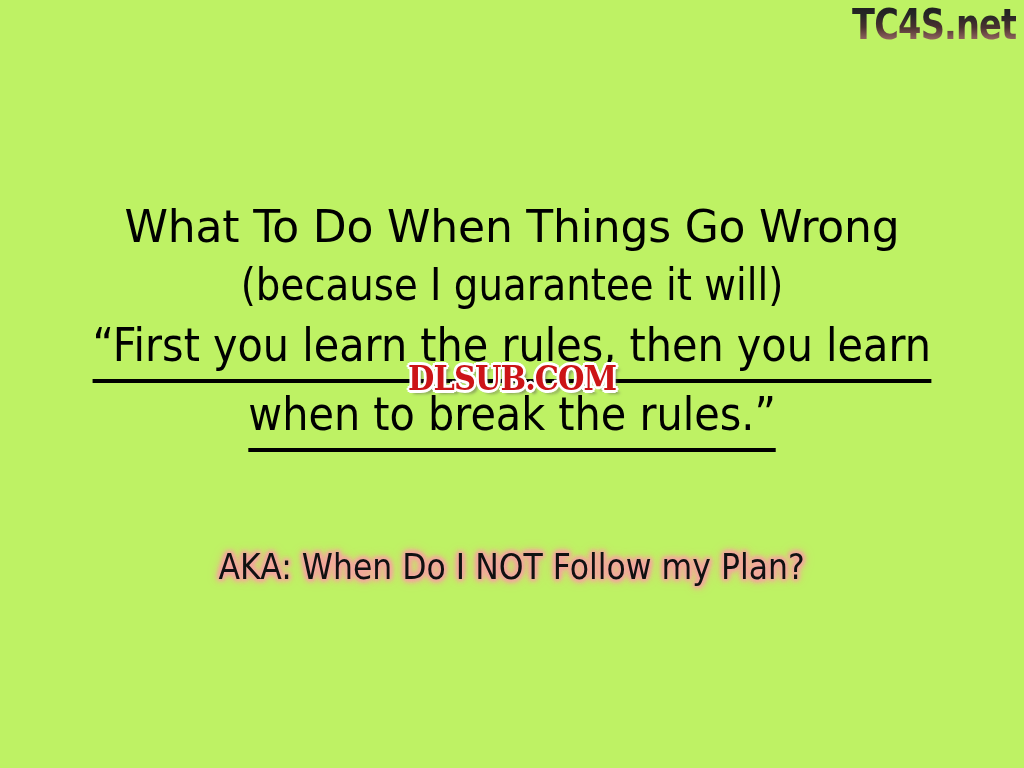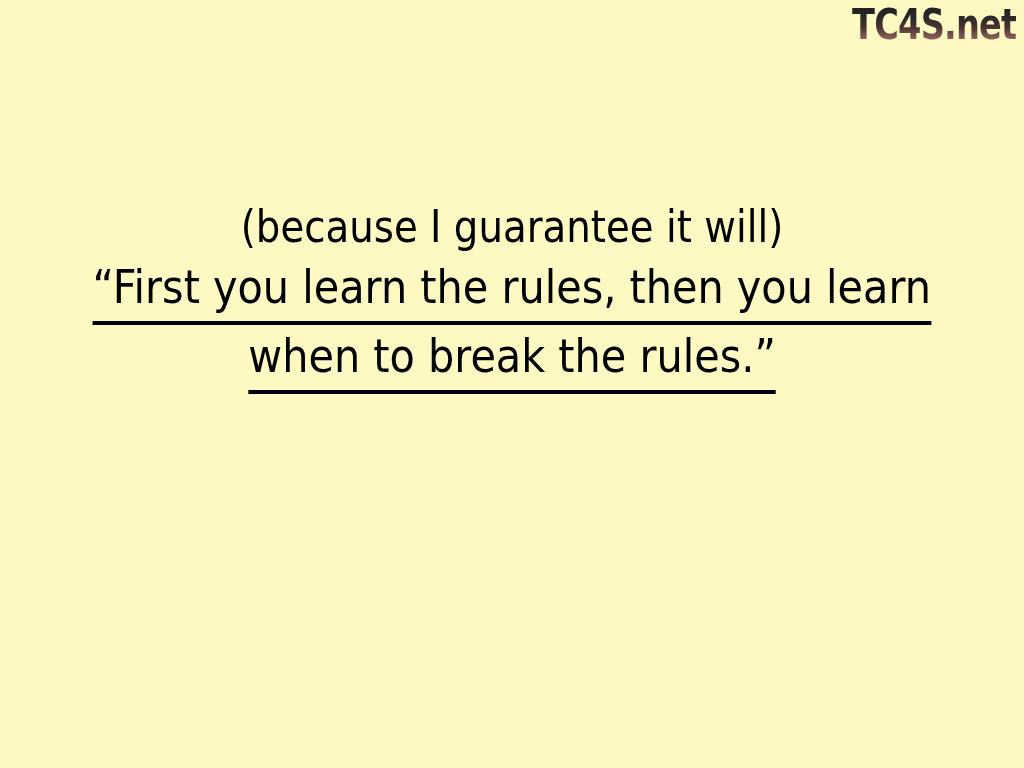--- a/index.html
+++ b/index.html
@@ -13,21 +13,21 @@
     overflow: hidden;
     font-family: "Liberation Sans", "DejaVu Sans", sans-serif;
     position: relative;
   }
 
   #slide {
     position: absolute;
     left: 0; top: 0;
     width: 1024px;
     height: 768px;
-    background: #fef9c3;
+    background: #bef264;
   }
 
   
   #brand-logo {
     position: absolute;
     right: 8px;
     top: 2px;
     font-family: "DejaVu Sans", sans-serif;
     font-weight: bold;
     font-size: 42px;
@@ -193,21 +193,28 @@
   }
 </style>
 </head>
 <body>
 
 <div id="slide">
 
   <div id="brand-logo">TC4S.net</div>
 
   <div id="headline-block">
+    <span class="hl-line hl-1">What To Do When Things Go Wrong</span>
     <span class="hl-line hl-2">(because I guarantee it will)</span>
     <span class="hl-line hl-3 underlined">“First you learn the rules, then you learn</span>
     <span class="hl-line hl-4 underlined">when to break the rules.”</span>
   </div>
 
-
+  <div id="dlsub-watermark">
+    <span class="wm-text">DLSUB.COM</span>
+  </div>
+
+  <div id="aka-line">
+    <span class="aka-text">AKA: When Do I NOT Follow my Plan?</span>
+  </div>
 
 
 </div>
 
 </body></html>

